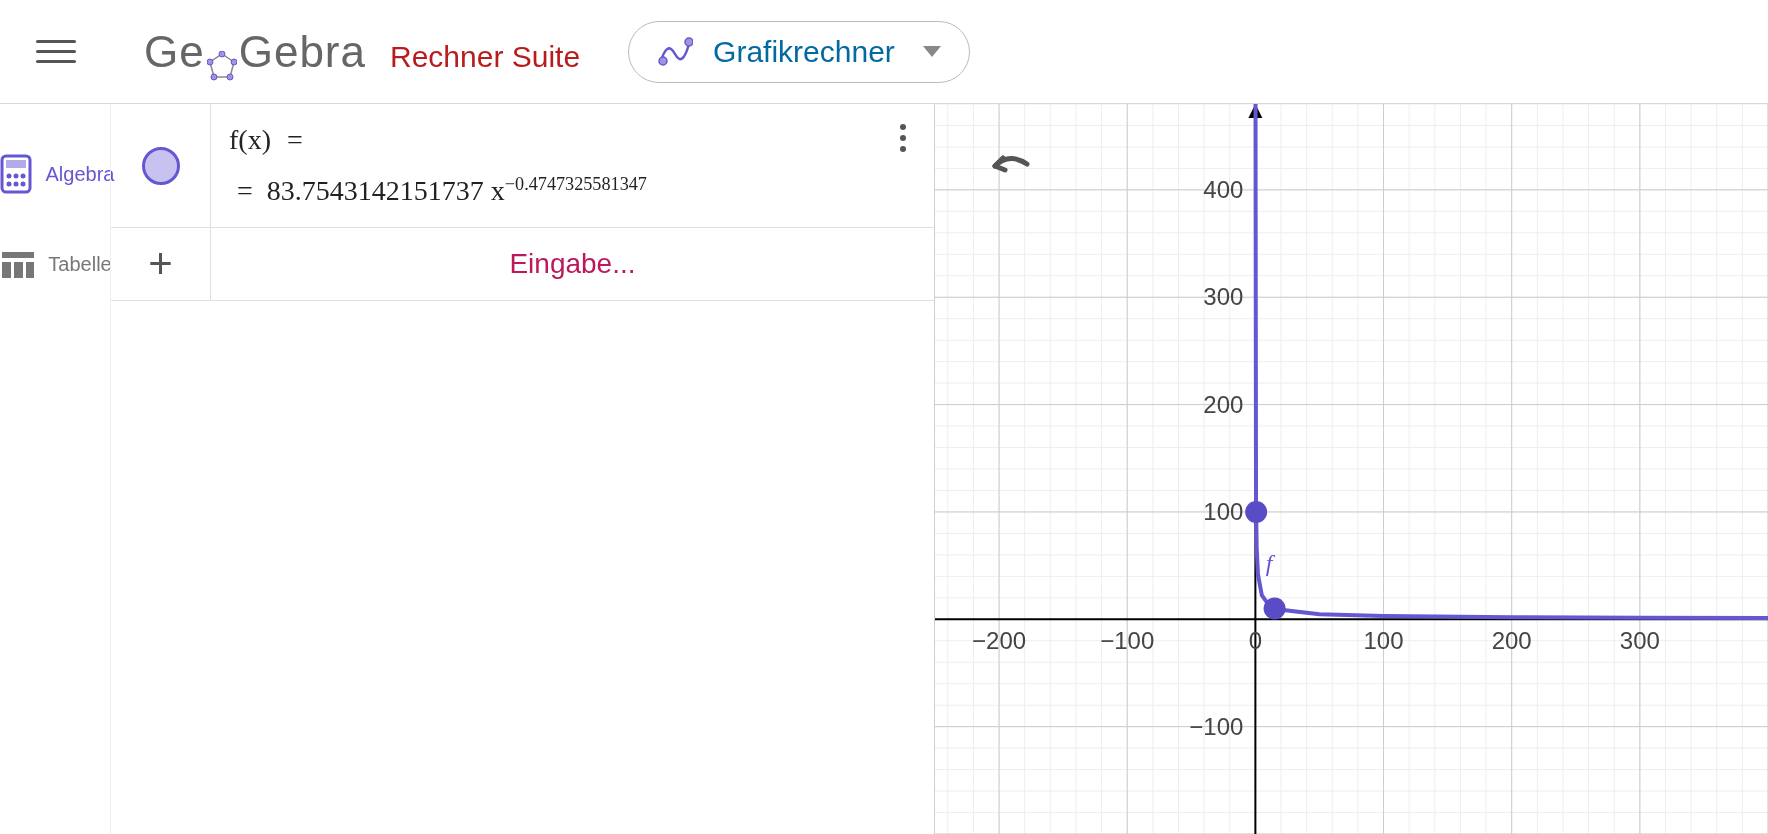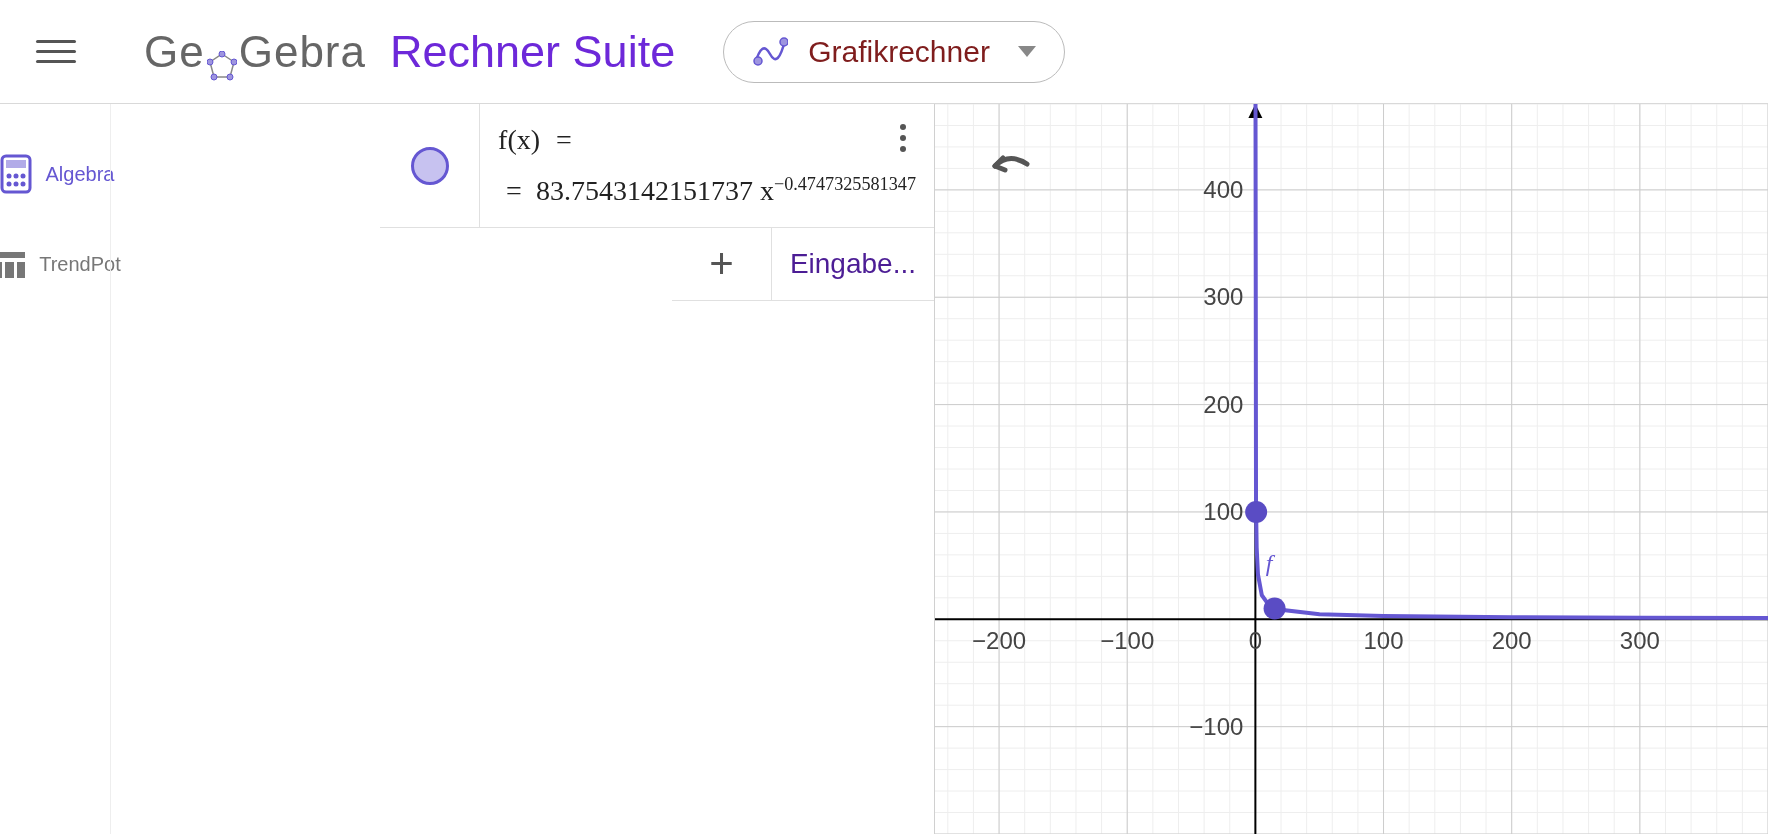--- a/index.html
+++ b/index.html
@@ -34,32 +34,32 @@
   }
   .logo-text {
     font-size: 44px; color: #666; letter-spacing: 1px;
     display: flex; align-items: center;
   }
   .logo-o {
     display: inline-block; position: relative; width: 30px; height: 30px;
     margin: 0 2px; top: 4px;
   }
   .suite-title {
-    font-size: 45px; color: #6d28d9; font-weight: 400;
+    font-size: 30px; color: #b91c1c; font-weight: 400;
   }
   .app-selector {
     display: flex; align-items: center; gap: 20px;
     border: 1.5px solid #bbb;
     border-radius: 40px;
     padding: 12px 28px;
     margin-left: 20px;
     cursor: pointer;
   }
   .app-selector-icon { width: 36px; height: 36px; position: relative; }
-  .app-selector-label { font-size: 30px; color: #7f1d1d; }
+  .app-selector-label { font-size: 30px; color: #0369a1; }
   .chevron-down {
     width: 0; height: 0;
     border-left: 9px solid transparent;
     border-right: 9px solid transparent;
     border-top: 11px solid #888;
     margin-left: 8px;
   }
   
   .body {
     display: flex;
@@ -78,21 +78,21 @@
     cursor: pointer;
     color: #777;
     font-size: 20px;
   }
   .side-item.active { color: #6557d2; }
   .side-icon { width: 40px; height: 40px; }
   
   .algebra-panel {
     width: 825px;
     border-left: 1px solid #eee;
-    display: flex; flex-direction: column; align-items: flex-end;
+    display: flex; flex-direction: column;
   }
   .algebra-row {
     display: flex;
     border-bottom: 1px solid #e0e0e0;
     min-height: 60px;
   }
   .row-handle {
     width: 100px;
     display: flex; align-items: center; justify-content: center;
     border-right: 1px solid #e0e0e0;
@@ -120,21 +120,21 @@
   .eq-sign { margin: 0 6px; }
   .sub { font-size: 0.65em; vertical-align: sub; }
   .sup { font-size: 0.65em; vertical-align: super; }
   .kebab {
     position: absolute; right: 28px; top: 20px;
     display: flex; flex-direction: column; gap: 5px;
     cursor: pointer;
   }
   .kebab span { width: 6px; height: 6px; background: #555; border-radius: 50%; }
   .input-row .row-content {
-    color: #4c1d95;
+    color: #be185d;
     font-family: Arial, sans-serif;
     font-size: 28px;
     display: flex; align-items: center;
   }
   
   .graph-panel {
     flex: 1;
     position: relative;
     border-left: 1px solid #d0d0d0;
     background: #fff;
@@ -204,21 +204,21 @@
     </div>
     <div class="side-item">
       <span class="side-icon">
         <svg viewBox="0 0 40 40" width="40" height="40">
           <rect x="4" y="8" width="32" height="6" fill="#777"></rect>
           <rect x="4" y="18" width="9" height="16" fill="#777"></rect>
           <rect x="16" y="18" width="9" height="16" fill="#777"></rect>
           <rect x="28" y="18" width="8" height="16" fill="#777"></rect>
         </svg>
       </span>
-      <span>TrendPot</span>
+      <span>Tabelle</span>
     </div>
   </div>
 
   <div class="algebra-panel">
     <div class="algebra-row">
       <div class="row-handle">
         <div class="color-marker"></div>
       </div>
       <div class="row-content">
         <div class="line1">

